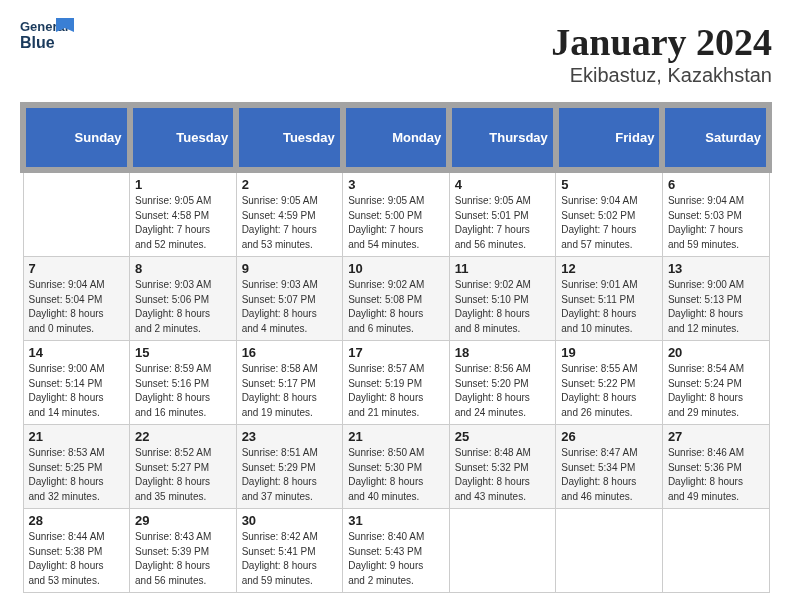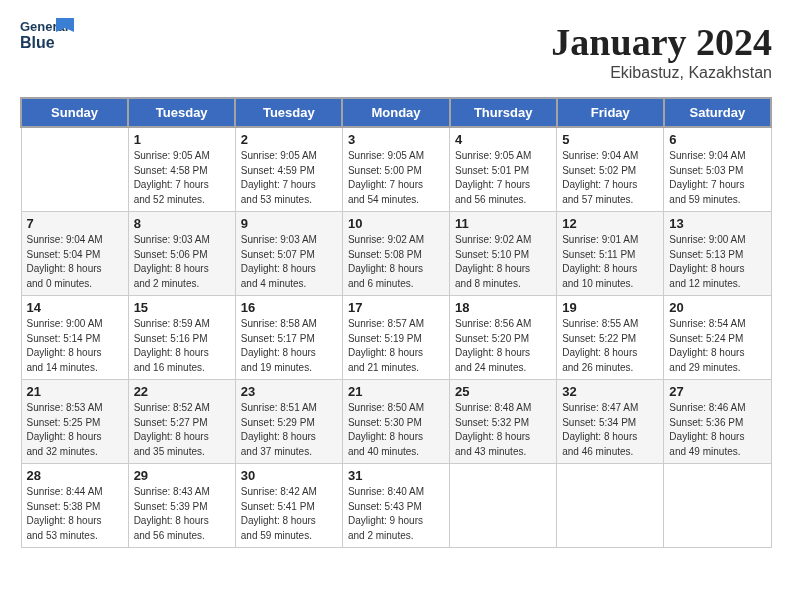--- a/index.html
+++ b/index.html
@@ -23,36 +23,36 @@
     .title-section {
       text-align: right;
     }
     .month-title {
       font-size: 38px;
       font-weight: bold;
       color: #222;
       font-family: Liberation Serif, serif;
     }
     .subtitle {
-      font-size: 16px;
+      font-size: 20px;
       color: #444;
     }
     table {
       width: 100%;
       border-collapse: collapse;
       table-layout: fixed;
     }
     thead tr th {
       background-color: #3a6bbf;
       color: #fff;
       font-size: 13px;
       font-weight: bold;
-      padding: 6px 5px;
-      text-align: center;
-      border: 2px solid #a3a3a3;
+      padding: 22px 5px;
+      text-align: right;
+      border: 6px solid #a3a3a3;
     }
     tbody tr td {
       border: 1px solid #ccc;
       vertical-align: top;
       padding: 4px 5px;
       font-size: 10.5px;
       color: #222;
       background: #fff;
       height: 80px;
     }
@@ -211,21 +211,21 @@
         </td>
         <td>
           <span class="day-number">21</span>
           <div class="day-info">Sunrise: 8:50 AM<br>Sunset: 5:30 PM<br>Daylight: 8 hours<br>and 40 minutes.</div>
         </td>
         <td>
           <span class="day-number">25</span>
           <div class="day-info">Sunrise: 8:48 AM<br>Sunset: 5:32 PM<br>Daylight: 8 hours<br>and 43 minutes.</div>
         </td>
         <td>
-          <span class="day-number">32</span>
+          <span class="day-number">26</span>
           <div class="day-info">Sunrise: 8:47 AM<br>Sunset: 5:34 PM<br>Daylight: 8 hours<br>and 46 minutes.</div>
         </td>
         <td>
           <span class="day-number">27</span>
           <div class="day-info">Sunrise: 8:46 AM<br>Sunset: 5:36 PM<br>Daylight: 8 hours<br>and 49 minutes.</div>
         </td>
       </tr>
       <tr>
         <td>
           <span class="day-number">28</span>

